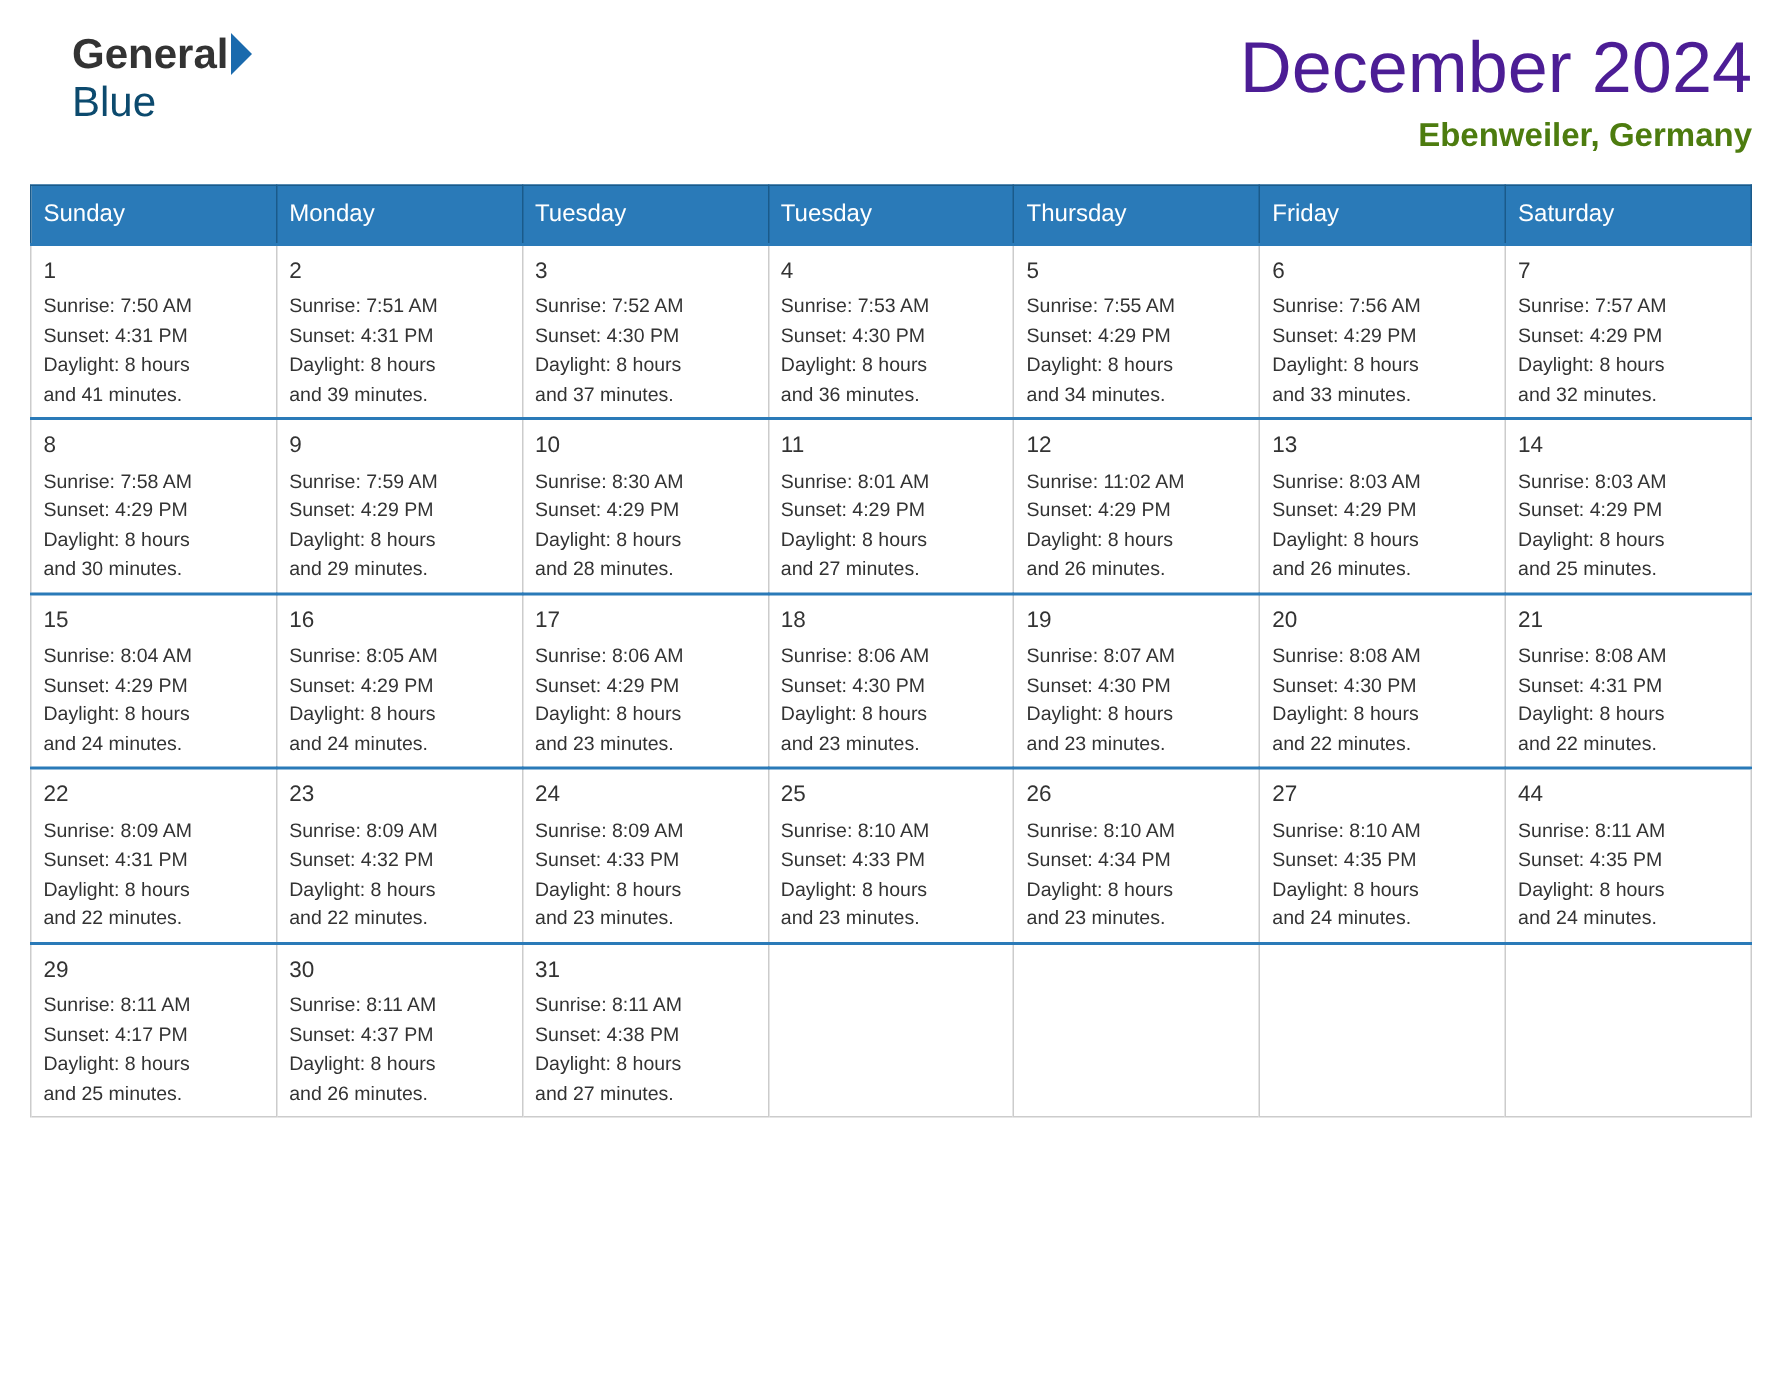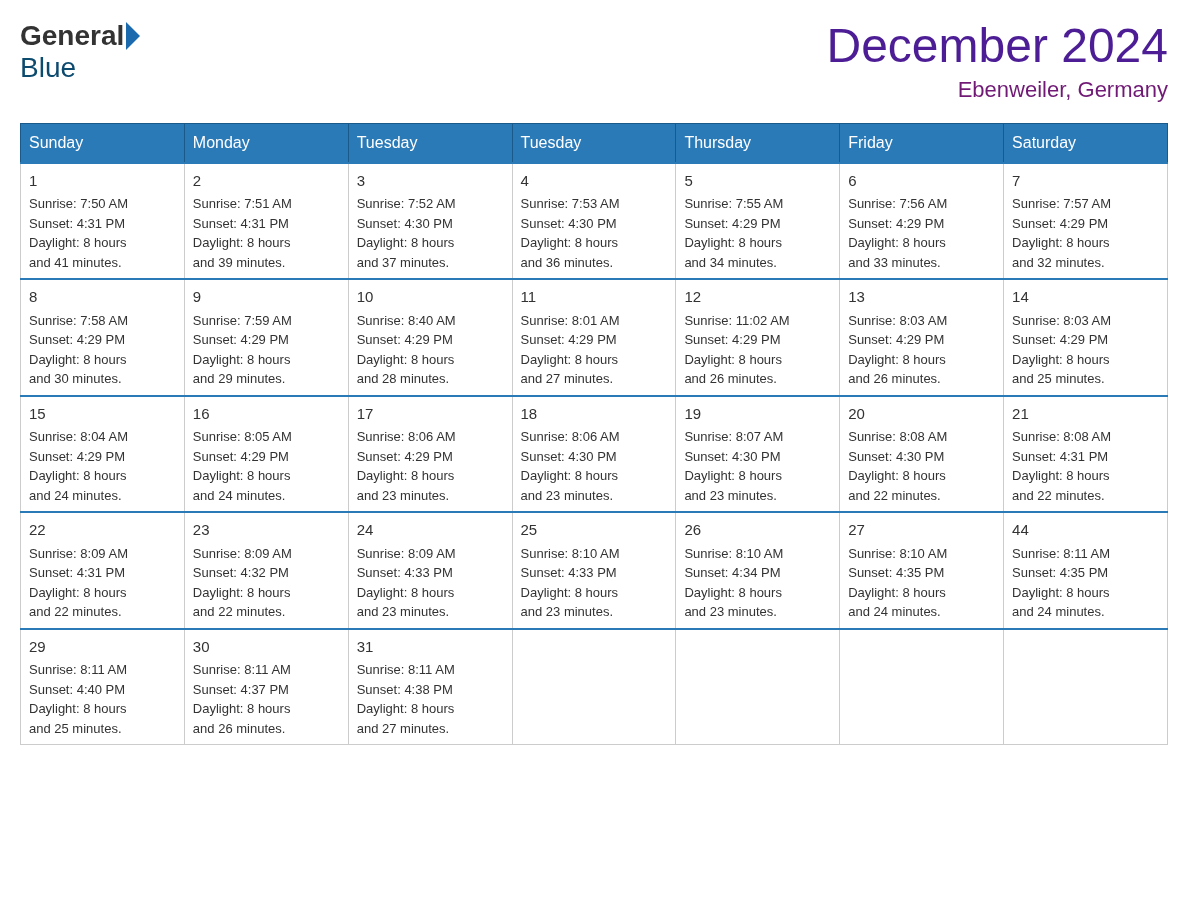--- a/index.html
+++ b/index.html
@@ -8,20 +8,21 @@
       background: #fff;
       padding: 20px;
       width: 1188px;
       min-height: 918px;
     }
     .header {
       display: flex;
       justify-content: space-between;
       align-items: flex-start;
       margin-bottom: 20px;
+      margin-left: 28px;
     }
     .logo {
       display: flex;
       flex-direction: column;
       align-items: flex-start;
     }
     .logo-text {
       display: flex;
       align-items: center;
     }
@@ -48,22 +49,23 @@
       text-align: right;
     }
     .month-title {
       font-size: 48px;
       font-weight: normal;
       color: #4c1d95;
       line-height: 1.1;
     }
     .location {
       font-size: 22px;
-      color: #701a75;
+      color: #4d7c0f;
       margin-top: 4px;
+      font-weight: bold;
     }
     table {
       width: 100%;
       border-collapse: collapse;
       table-layout: fixed;
     }
     thead tr {
       background-color: #2a7ab8;
     }
     thead th {
@@ -139,21 +141,21 @@
         <td><span class="day-num">2</span><span>Sunrise: 7:51 AM</span><br><span>Sunset: 4:31 PM</span><br><span>Daylight: 8 hours</span><br><span>and 39 minutes.</span></td>
         <td><span class="day-num">3</span><span>Sunrise: 7:52 AM</span><br><span>Sunset: 4:30 PM</span><br><span>Daylight: 8 hours</span><br><span>and 37 minutes.</span></td>
         <td><span class="day-num">4</span><span>Sunrise: 7:53 AM</span><br><span>Sunset: 4:30 PM</span><br><span>Daylight: 8 hours</span><br><span>and 36 minutes.</span></td>
         <td><span class="day-num">5</span><span>Sunrise: 7:55 AM</span><br><span>Sunset: 4:29 PM</span><br><span>Daylight: 8 hours</span><br><span>and 34 minutes.</span></td>
         <td><span class="day-num">6</span><span>Sunrise: 7:56 AM</span><br><span>Sunset: 4:29 PM</span><br><span>Daylight: 8 hours</span><br><span>and 33 minutes.</span></td>
         <td><span class="day-num">7</span><span>Sunrise: 7:57 AM</span><br><span>Sunset: 4:29 PM</span><br><span>Daylight: 8 hours</span><br><span>and 32 minutes.</span></td>
       </tr>
       <tr>
         <td><span class="day-num">8</span><span>Sunrise: 7:58 AM</span><br><span>Sunset: 4:29 PM</span><br><span>Daylight: 8 hours</span><br><span>and 30 minutes.</span></td>
         <td><span class="day-num">9</span><span>Sunrise: 7:59 AM</span><br><span>Sunset: 4:29 PM</span><br><span>Daylight: 8 hours</span><br><span>and 29 minutes.</span></td>
-        <td><span class="day-num">10</span><span>Sunrise: 8:40 AM</span><br><span>Sunset: 4:29 PM</span><br><span>Daylight: 8 hours</span><br><span>and 28 minutes.</span></td>
+        <td><span class="day-num">10</span><span>Sunrise: 8:30 AM</span><br><span>Sunset: 4:29 PM</span><br><span>Daylight: 8 hours</span><br><span>and 28 minutes.</span></td>
         <td><span class="day-num">11</span><span>Sunrise: 8:01 AM</span><br><span>Sunset: 4:29 PM</span><br><span>Daylight: 8 hours</span><br><span>and 27 minutes.</span></td>
         <td><span class="day-num">12</span><span>Sunrise: 11:02 AM</span><br><span>Sunset: 4:29 PM</span><br><span>Daylight: 8 hours</span><br><span>and 26 minutes.</span></td>
         <td><span class="day-num">13</span><span>Sunrise: 8:03 AM</span><br><span>Sunset: 4:29 PM</span><br><span>Daylight: 8 hours</span><br><span>and 26 minutes.</span></td>
         <td><span class="day-num">14</span><span>Sunrise: 8:03 AM</span><br><span>Sunset: 4:29 PM</span><br><span>Daylight: 8 hours</span><br><span>and 25 minutes.</span></td>
       </tr>
       <tr>
         <td><span class="day-num">15</span><span>Sunrise: 8:04 AM</span><br><span>Sunset: 4:29 PM</span><br><span>Daylight: 8 hours</span><br><span>and 24 minutes.</span></td>
         <td><span class="day-num">16</span><span>Sunrise: 8:05 AM</span><br><span>Sunset: 4:29 PM</span><br><span>Daylight: 8 hours</span><br><span>and 24 minutes.</span></td>
         <td><span class="day-num">17</span><span>Sunrise: 8:06 AM</span><br><span>Sunset: 4:29 PM</span><br><span>Daylight: 8 hours</span><br><span>and 23 minutes.</span></td>
         <td><span class="day-num">18</span><span>Sunrise: 8:06 AM</span><br><span>Sunset: 4:30 PM</span><br><span>Daylight: 8 hours</span><br><span>and 23 minutes.</span></td>
@@ -164,21 +166,21 @@
       <tr>
         <td><span class="day-num">22</span><span>Sunrise: 8:09 AM</span><br><span>Sunset: 4:31 PM</span><br><span>Daylight: 8 hours</span><br><span>and 22 minutes.</span></td>
         <td><span class="day-num">23</span><span>Sunrise: 8:09 AM</span><br><span>Sunset: 4:32 PM</span><br><span>Daylight: 8 hours</span><br><span>and 22 minutes.</span></td>
         <td><span class="day-num">24</span><span>Sunrise: 8:09 AM</span><br><span>Sunset: 4:33 PM</span><br><span>Daylight: 8 hours</span><br><span>and 23 minutes.</span></td>
         <td><span class="day-num">25</span><span>Sunrise: 8:10 AM</span><br><span>Sunset: 4:33 PM</span><br><span>Daylight: 8 hours</span><br><span>and 23 minutes.</span></td>
         <td><span class="day-num">26</span><span>Sunrise: 8:10 AM</span><br><span>Sunset: 4:34 PM</span><br><span>Daylight: 8 hours</span><br><span>and 23 minutes.</span></td>
         <td><span class="day-num">27</span><span>Sunrise: 8:10 AM</span><br><span>Sunset: 4:35 PM</span><br><span>Daylight: 8 hours</span><br><span>and 24 minutes.</span></td>
         <td><span class="day-num">44</span><span>Sunrise: 8:11 AM</span><br><span>Sunset: 4:35 PM</span><br><span>Daylight: 8 hours</span><br><span>and 24 minutes.</span></td>
       </tr>
       <tr>
-        <td><span class="day-num">29</span><span>Sunrise: 8:11 AM</span><br><span>Sunset: 4:40 PM</span><br><span>Daylight: 8 hours</span><br><span>and 25 minutes.</span></td>
+        <td><span class="day-num">29</span><span>Sunrise: 8:11 AM</span><br><span>Sunset: 4:17 PM</span><br><span>Daylight: 8 hours</span><br><span>and 25 minutes.</span></td>
         <td><span class="day-num">30</span><span>Sunrise: 8:11 AM</span><br><span>Sunset: 4:37 PM</span><br><span>Daylight: 8 hours</span><br><span>and 26 minutes.</span></td>
         <td><span class="day-num">31</span><span>Sunrise: 8:11 AM</span><br><span>Sunset: 4:38 PM</span><br><span>Daylight: 8 hours</span><br><span>and 27 minutes.</span></td>
         <td class="empty-cell"></td>
         <td class="empty-cell"></td>
         <td class="empty-cell"></td>
         <td class="empty-cell"></td>
       </tr>
     </tbody>
 </table>
 

